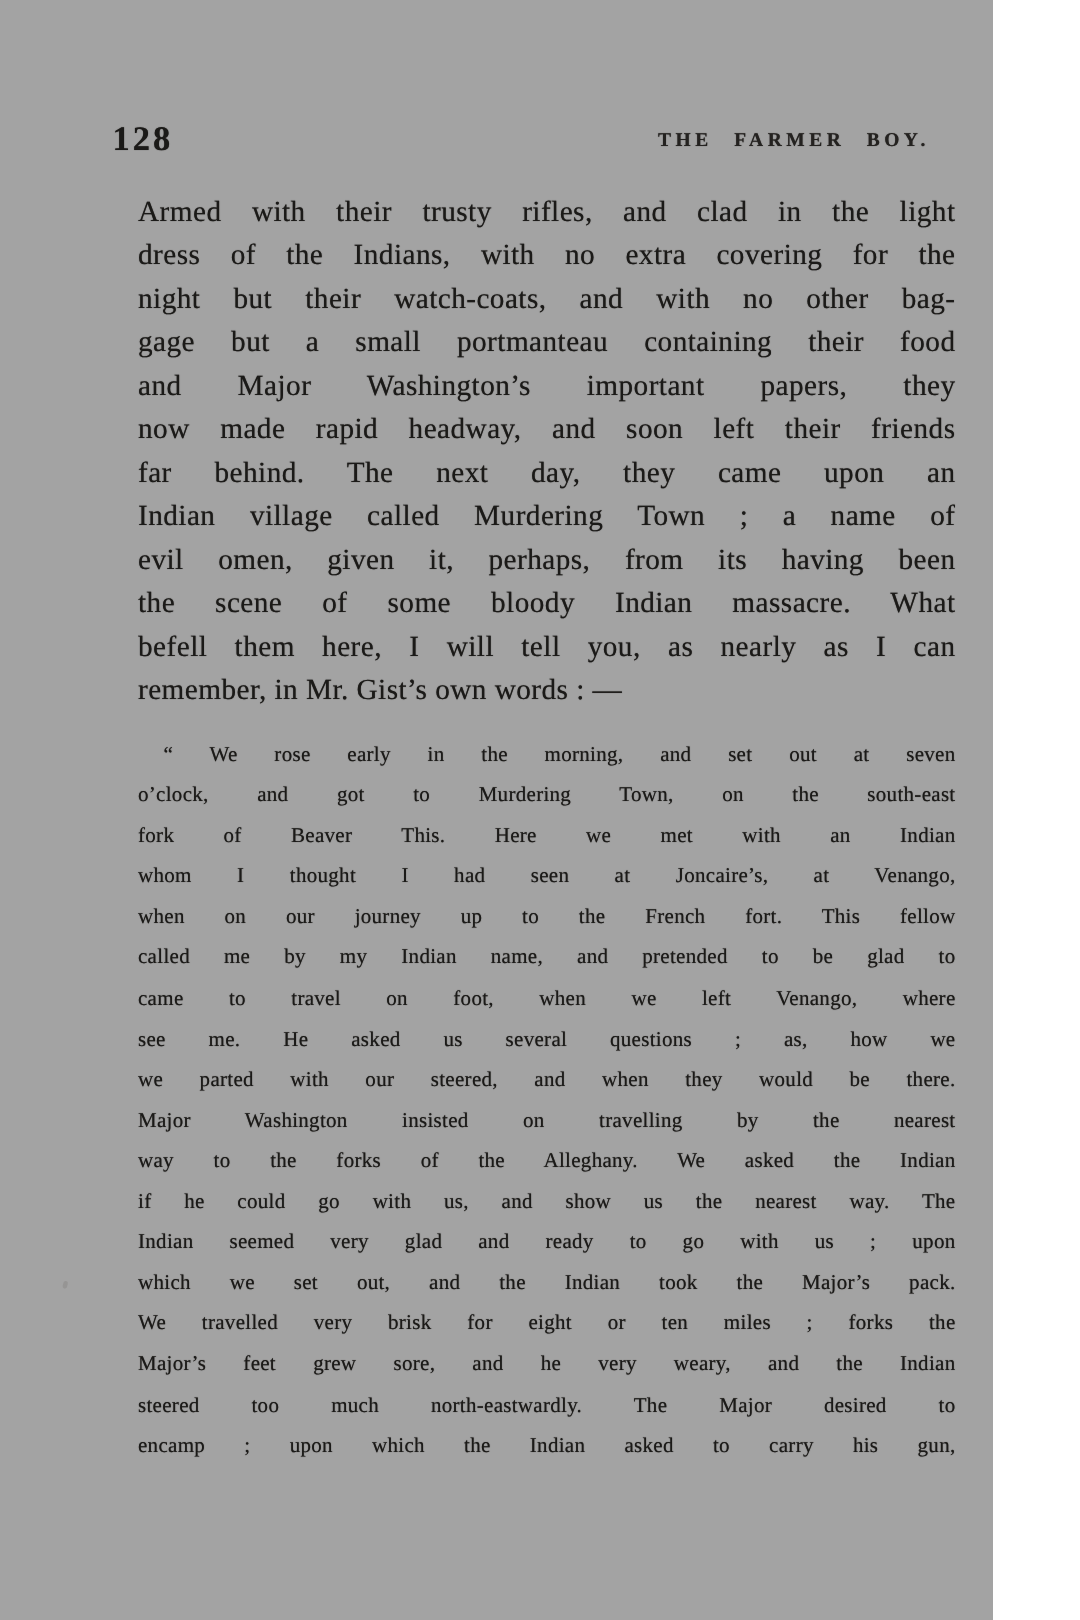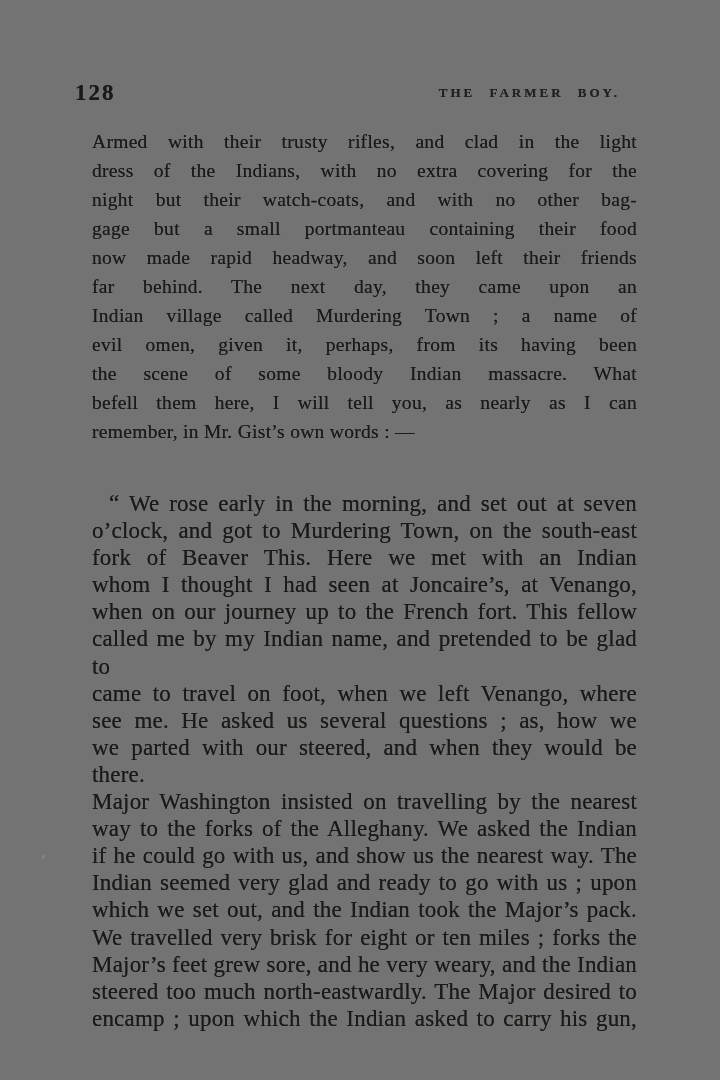--- a/index.html
+++ b/index.html
@@ -3,22 +3,22 @@
 <meta charset="utf-8">
 <style>
   html, body { margin: 0; padding: 0; }
   body {
     width: 720px; height: 1080px;
     background: #ffffff;
     font-family: "Liberation Serif", serif;
   }
   .page {
     position: relative;
-    width: 720px; height: 1080px;
-    background: #737373;
+    width: 662px; height: 1080px;
+    background: #a3a3a3;
     color: #1b1a18;
     overflow: hidden;
     text-shadow: 0 0 0.6px rgba(25,23,20,0.75); 
   }
   .running-header {
     position: absolute;
     top: 80px; left: 75px; width: 545px; height: 26px;
   }
   .pagenum {
     position: absolute; left: 0; top: 0;
@@ -33,21 +33,21 @@
   }
   .para {
     position: absolute; left: 92px; width: 545px;
   }
   .para-main {
     top: 127px;
     font-size: 19.5px; line-height: 29px; letter-spacing: 0.3px;
   }
   .para-quote {
     top: 490px;
-    font-size: 23px; line-height: 27.1px; letter-spacing: 0.2px;
+    font-size: 14px; line-height: 27.1px; letter-spacing: 0.2px;
   }
   .ln {
     text-align: justify;
     text-align-last: justify;
   }
   .ln.flushleft { text-align-last: left; }
   .ln.indent { text-indent: 17px; }
   .scan-speck {
     position: absolute; left: 42px; top: 854px;
     width: 3px; height: 5px;
@@ -64,20 +64,21 @@
   <div class="running-header">
     <span class="pagenum">128</span>
     <span class="running-title">THE FARMER BOY.</span>
   </div>
 
   <div class="para para-main">
     <div class="ln">Armed with their trusty rifles, and clad in the light</div>
     <div class="ln">dress of the Indians, with no extra covering for the</div>
     <div class="ln">night but their watch-coats, and with no other bag-</div>
     <div class="ln">gage but a small portmanteau containing their food</div>
+    <div class="ln">and Major Washington’s important papers, they</div>
     <div class="ln">now made rapid headway, and soon left their friends</div>
     <div class="ln">far behind. The next day, they came upon an</div>
     <div class="ln">Indian village called Murdering Town ; a name of</div>
     <div class="ln">evil omen, given it, perhaps, from its having been</div>
     <div class="ln">the scene of some bloody Indian massacre. What</div>
     <div class="ln">befell them here, I will tell you, as nearly as I can</div>
     <div class="ln flushleft">remember, in Mr. Gist’s own words : —</div>
   </div>
 
   <div class="para para-quote">

